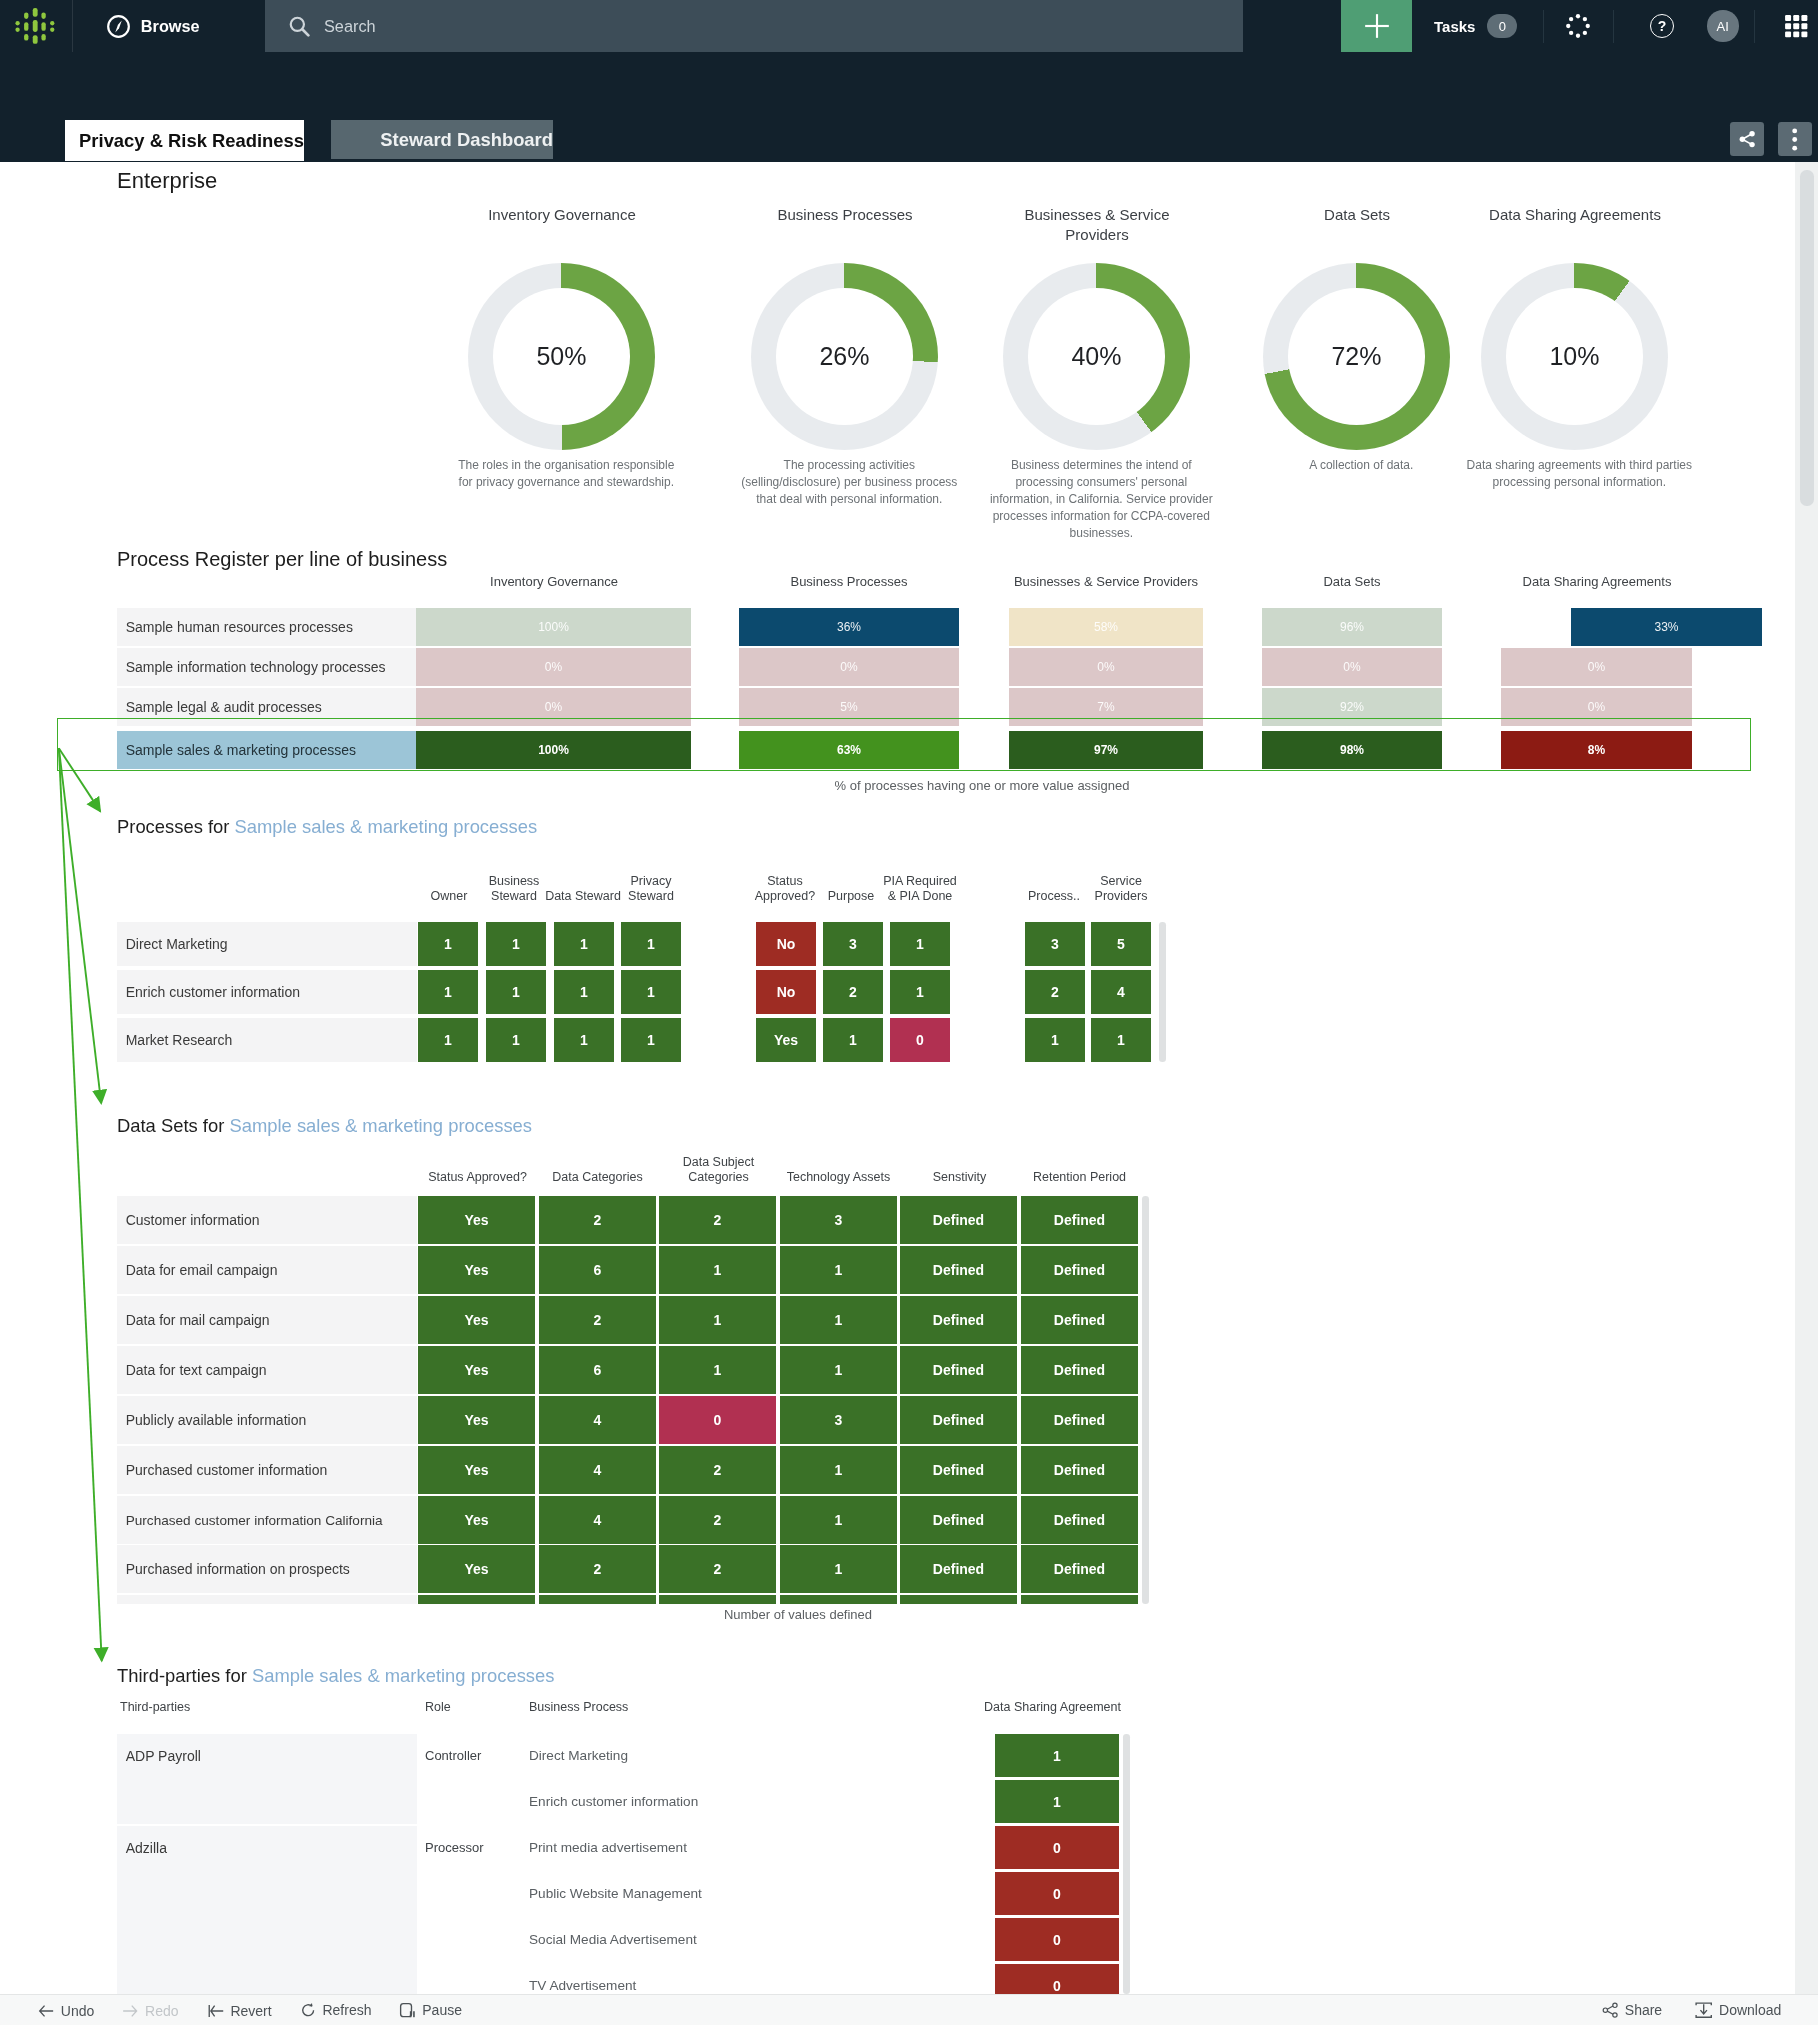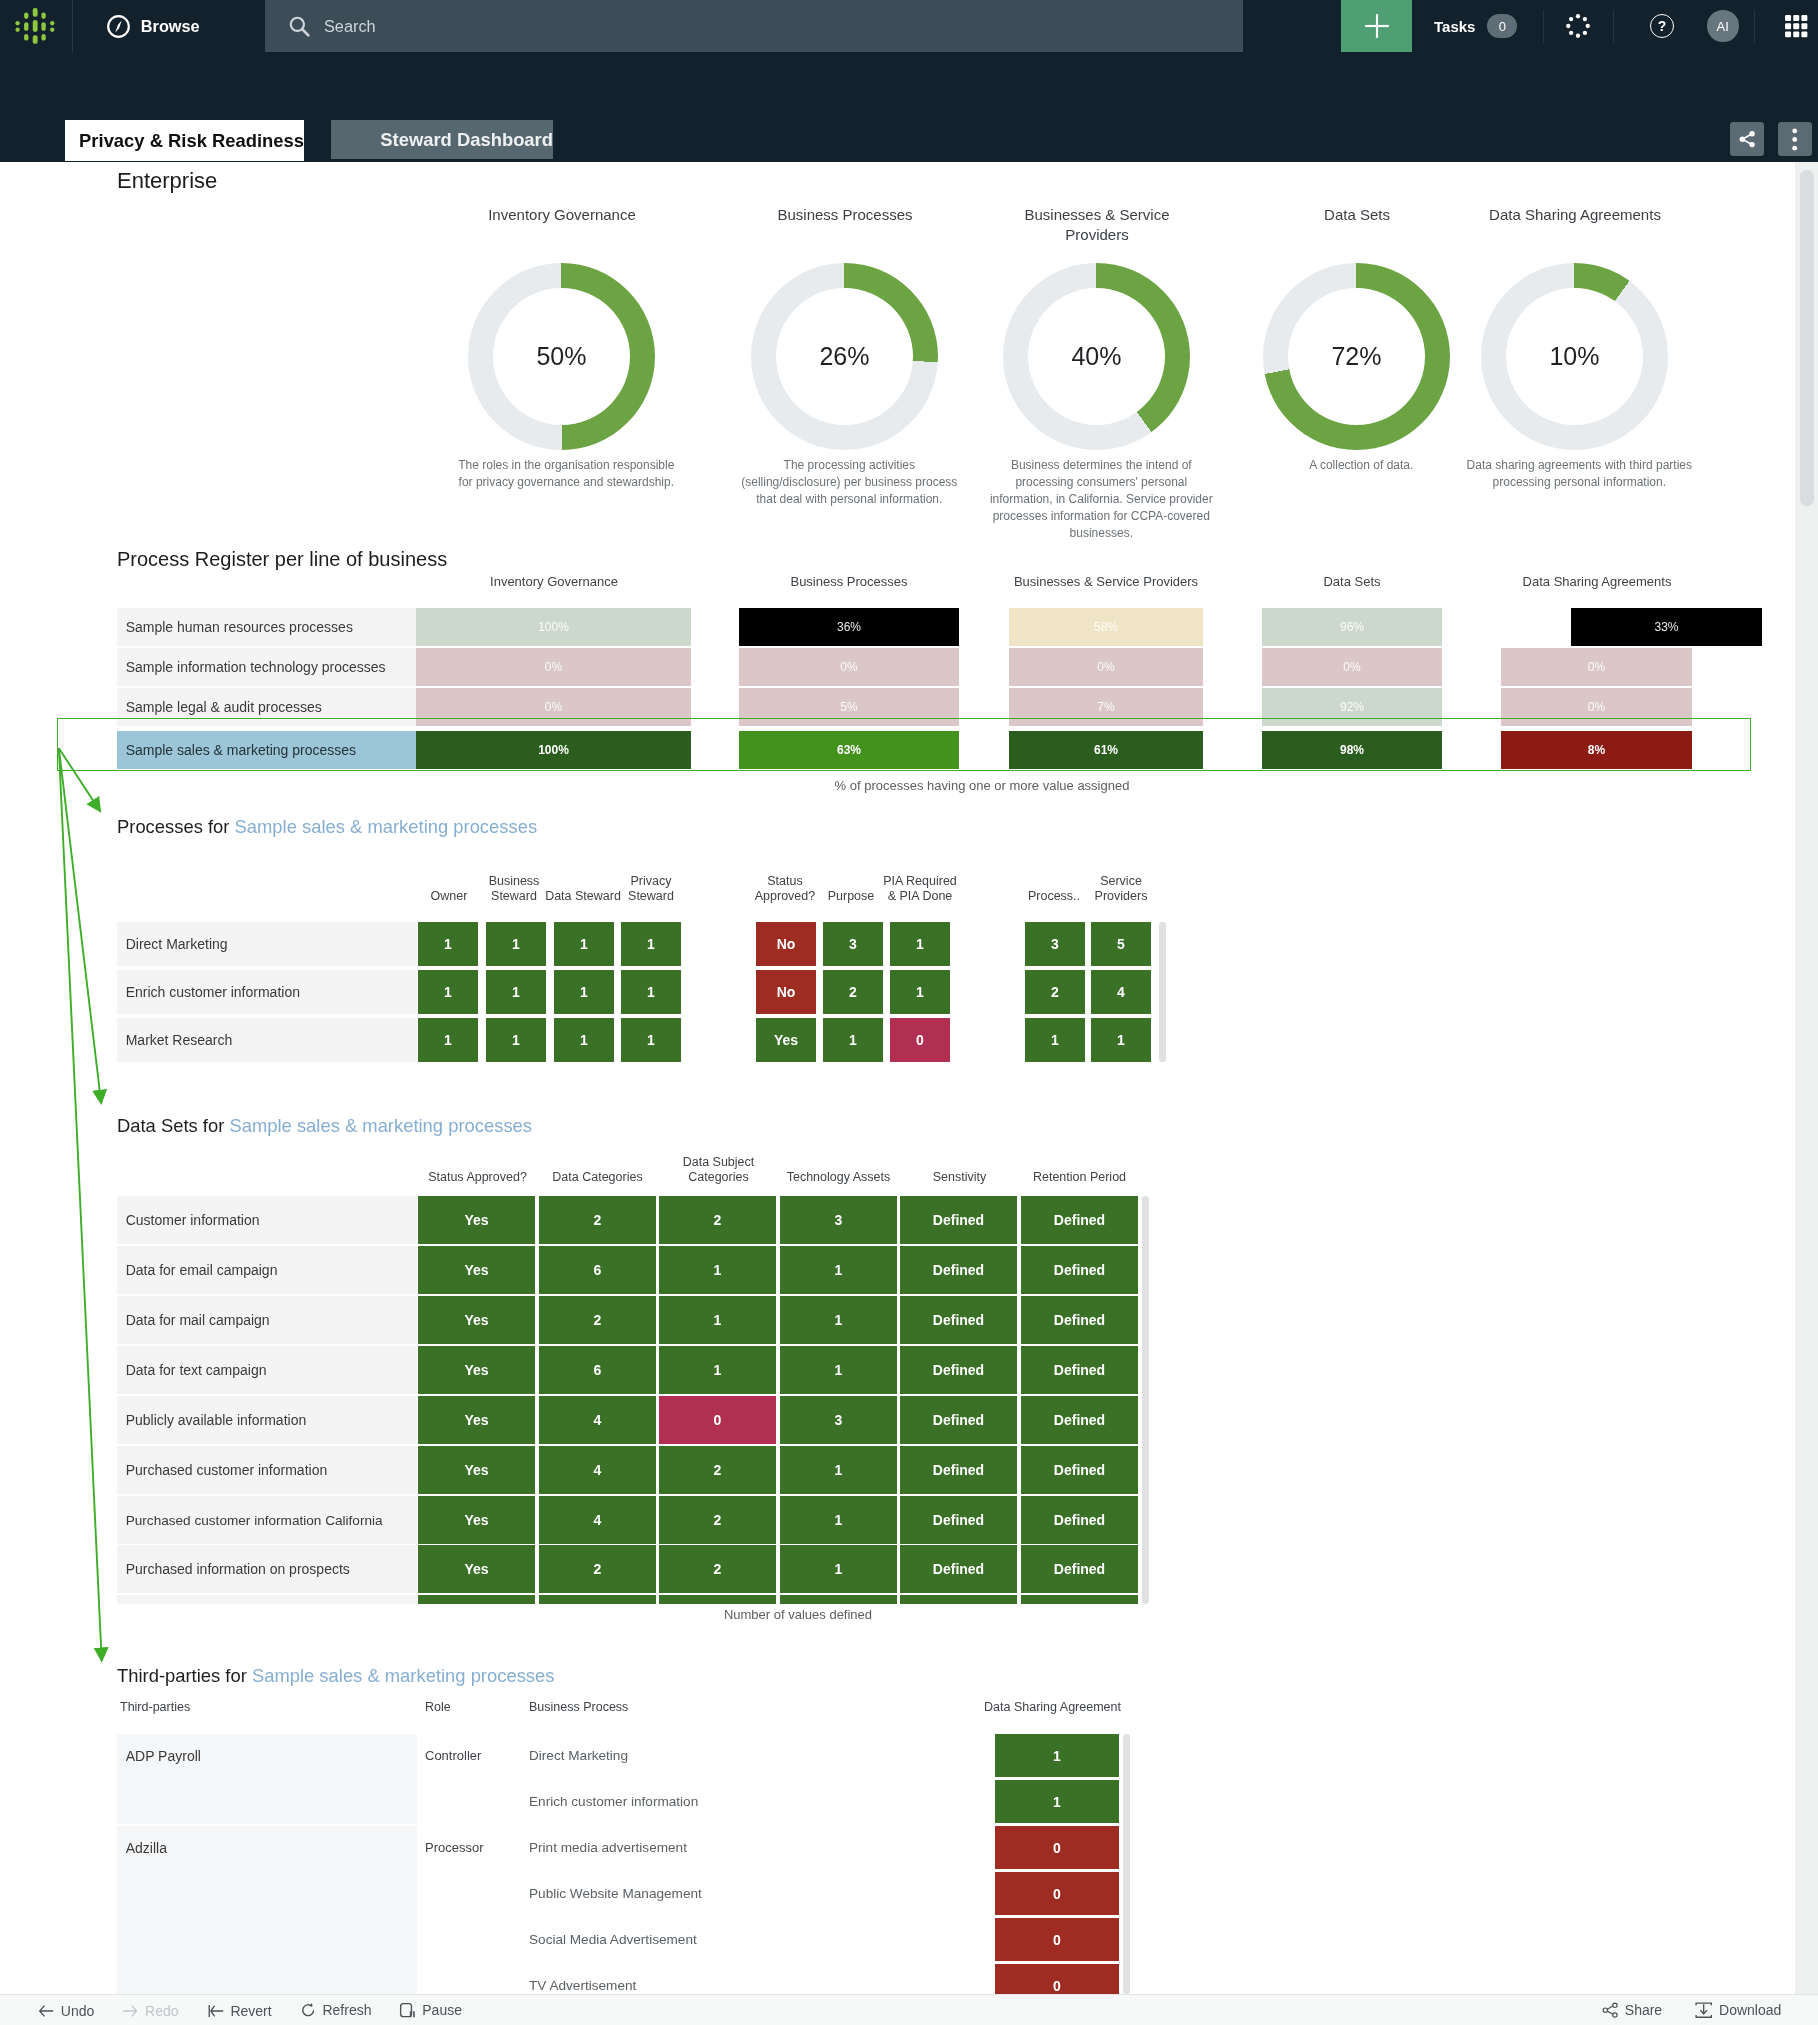--- a/index.html
+++ b/index.html
@@ -33,21 +33,21 @@
   .sect-sub{font-size:18.4px;color:#1e1e1e}
   .sect-sub .lnk{color:#86aed2;cursor:pointer}
   .thead{color:#3f4347;font-size:12.5px;line-height:15.7px;text-align:center}
   .thead.big{font-size:13px}
   .alignend{display:flex;align-items:flex-end;justify-content:center}
   .rowlabel{background:#f4f4f5;color:#3a3a3a;font-size:14px;display:flex;align-items:center;padding-left:8.7px;box-sizing:border-box}
   .rowlabel.hl{background:#9cc5d7;color:#23333a}
   .cell{display:flex;align-items:center;justify-content:center;font-size:14px;font-weight:700;color:#fff}
   .pctcell{font-size:12px;font-weight:400;color:rgba(255,255,255,.92)}
   .pctcell.sat{font-weight:700;color:#fff}
-  .sage{background:#ccd8cb}.pink{background:#000000}.mauve{background:#dcc7c8}.tan{background:#f0e4c7}
+  .sage{background:#ccd8cb}.pink{background:#0c4a6e}.mauve{background:#dcc7c8}.tan{background:#f0e4c7}
   .dgreen{background:#2b5d1e}.mgreen{background:#43921e}.dred{background:#8c1b13}
   .green{background:#3a7127}.red{background:#9e2c23}.crimson{background:#b13051}
   .caption{color:#5c6063;font-size:13px;text-align:center}
   .hl-rect{border:1.6px solid #3eae29;box-sizing:border-box;pointer-events:none}
   .scrollbar-v{background:#dfe1e2;border-radius:3.3px}
   .grouplabel{background:#f5f6f8;color:#3a3a3a;font-size:14px;padding:14px 0 0 8.7px;box-sizing:border-box}
   .roletxt{color:#3f4347;font-size:13px;display:flex;align-items:center}
   .bptxt{color:#5a5f63;font-size:13.6px;display:flex;align-items:center}
   
   .bottombar{left:0;top:1994px;width:1819px;height:31.5px;background:#f7f8f8;border-top:0.5px solid #e4e6e6;z-index:40}
@@ -253,21 +253,21 @@
 <div class="abs rowlabel" style="left:117px;top:688px;width:300px;height:38px">Sample legal &amp; audit processes</div>
 <div class="abs cell pctcell mauve" style="left:416px;top:688px;width:275px;height:38px">0%</div>
 <div class="abs cell pctcell mauve" style="left:739px;top:688px;width:220px;height:38px">5%</div>
 <div class="abs cell pctcell mauve" style="left:1009px;top:688px;width:194px;height:38px">7%</div>
 <div class="abs cell pctcell sage" style="left:1262px;top:688px;width:180px;height:38px">92%</div>
 <div class="abs cell pctcell mauve" style="left:1501px;top:688px;width:191px;height:38px">0%</div>
 
 <div class="abs rowlabel hl" style="left:117px;top:731px;width:300px;height:38px">Sample sales &amp; marketing processes</div>
 <div class="abs cell pctcell sat dgreen" style="left:416px;top:731px;width:275px;height:38px">100%</div>
 <div class="abs cell pctcell sat mgreen" style="left:739px;top:731px;width:220px;height:38px">63%</div>
-<div class="abs cell pctcell sat dgreen" style="left:1009px;top:731px;width:194px;height:38px">61%</div>
+<div class="abs cell pctcell sat dgreen" style="left:1009px;top:731px;width:194px;height:38px">97%</div>
 <div class="abs cell pctcell sat dgreen" style="left:1262px;top:731px;width:180px;height:38px">98%</div>
 <div class="abs cell pctcell sat dred" style="left:1501px;top:731px;width:191px;height:38px">8%</div>
 
 <div class="abs hl-rect" style="left:57px;top:718px;width:1694px;height:53px"></div>
 <div class="abs caption" style="left:738px;top:778px;width:488px">% of processes having one or more value assigned</div>
 
 <svg class="abs" style="left:49px;top:733px" width="87" height="944" viewBox="0 0 160 1740">
   <defs>
     <marker id="ah" markerWidth="10" markerHeight="10" refX="7" refY="4" orient="auto">
       <path d="M0,0 L8,4 L0,8 z" fill="#3eae29"></path>

